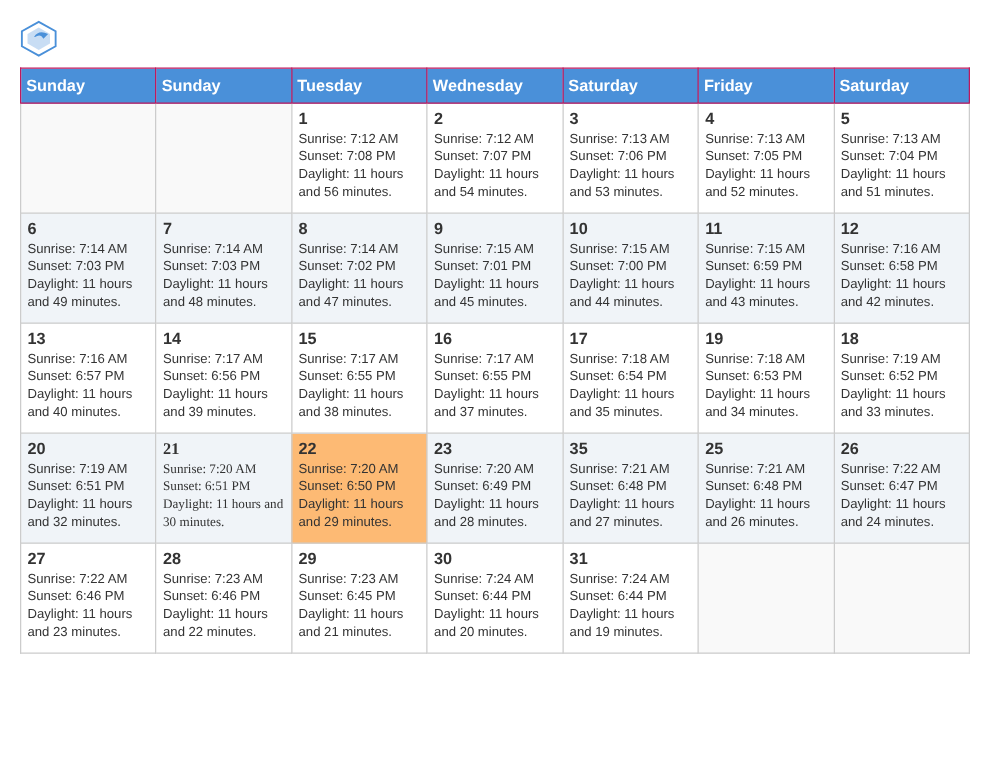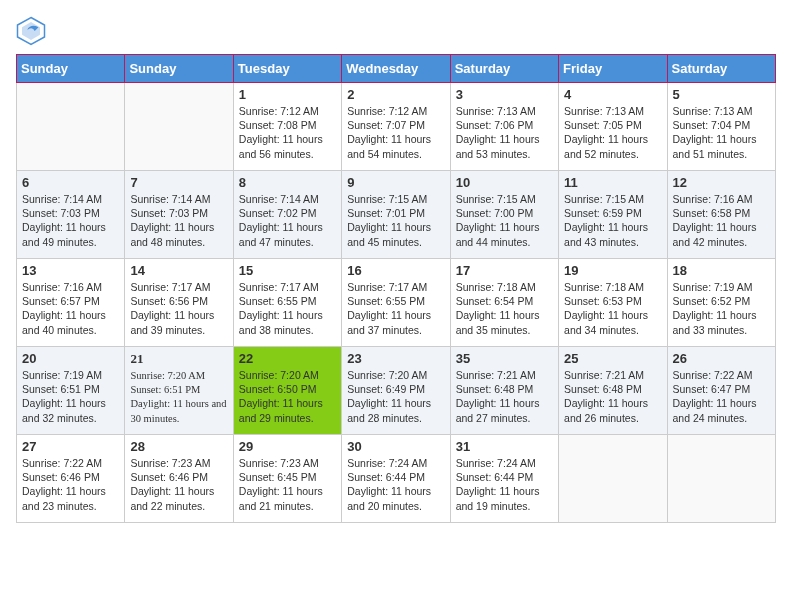--- a/index.html
+++ b/index.html
@@ -256,21 +256,21 @@
           <div class="day-info" style="white-space: pre-line;">Sunrise: 7:19 AM
 Sunset: 6:51 PM
 Daylight: 11 hours and 32 minutes.</div>
         </td>
         <td style="background: rgb(240, 244, 248); font-family: Liberation Serif, serif;">
           <span class="day-num">21</span>
           <div class="day-info" style="white-space: pre-line;">Sunrise: 7:20 AM
 Sunset: 6:51 PM
 Daylight: 11 hours and 30 minutes.</div>
         </td>
-        <td style="background: #84cc16;">
+        <td style="background: #fdba74;">
           <span class="day-num">22</span>
           <div class="day-info" style="white-space: pre-line;">Sunrise: 7:20 AM
 Sunset: 6:50 PM
 Daylight: 11 hours and 29 minutes.</div>
         </td>
         <td style="background: rgb(240, 244, 248);">
           <span class="day-num">23</span>
           <div class="day-info" style="white-space: pre-line;">Sunrise: 7:20 AM
 Sunset: 6:49 PM
 Daylight: 11 hours and 28 minutes.</div>

